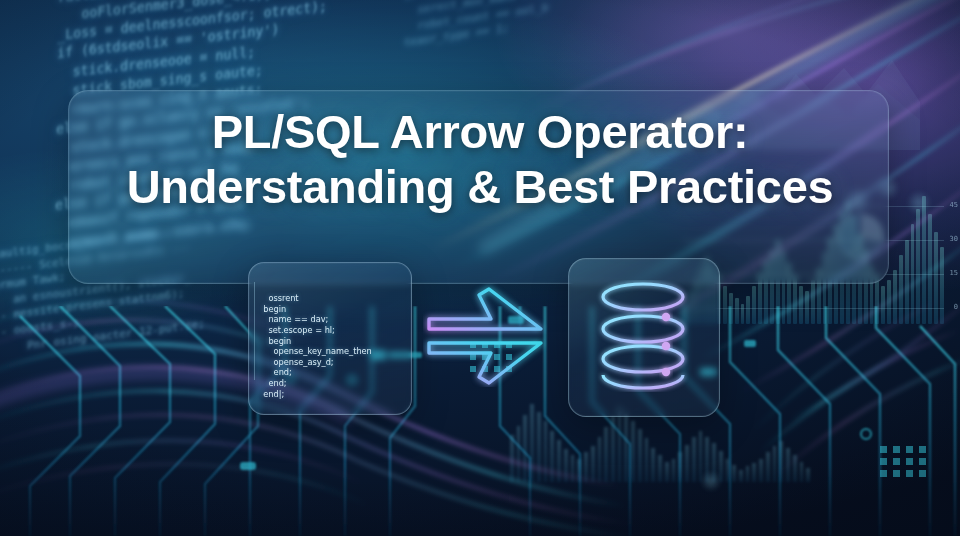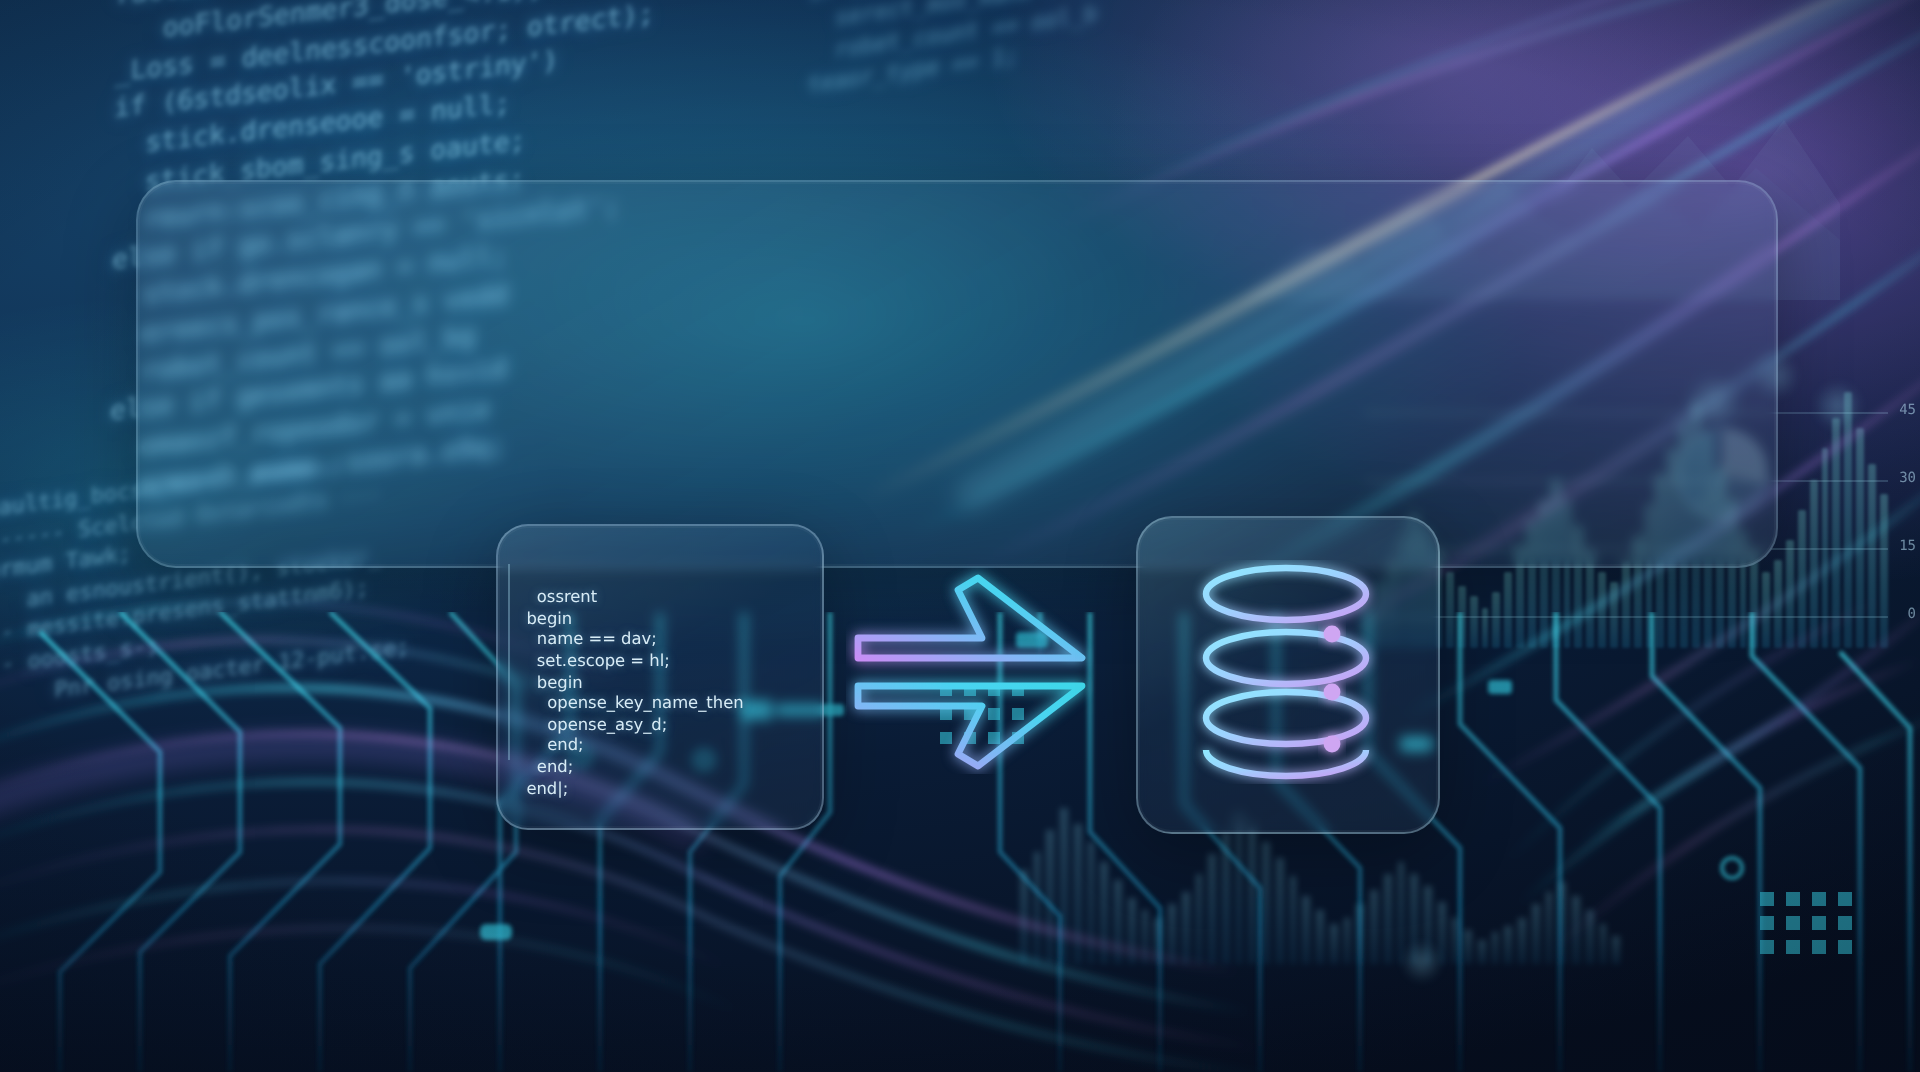--- a/index.html
+++ b/index.html
@@ -420,20 +420,24 @@
 
   <div class="bokeh" style="left:842px;top:186px;width:30px;height:30px;"></div>
   <div class="bokeh" style="left:876px;top:176px;width:24px;height:24px;"></div>
   <div class="bokeh" style="left:906px;top:190px;width:26px;height:26px;"></div>
   <div class="bokeh" style="left:700px;top:470px;width:22px;height:22px;"></div>
 
   <div class="layer bg-vig"></div>
 
   <div class="glass" id="glass-title"></div>
 
+  <div id="title">
+    <span class="l1">PL/SQL Arrow Operator:</span>
+    <span class="l2">Understanding &amp; Best Practices</span>
+  </div>
 
   <div class="glass" id="glass-code"></div>
   <div id="snippet">
     <span class="gut"></span>
     <span>ossrent
   begin
     name == dav;
     set.escope = hl;
     begin
       opense_key_name_then

